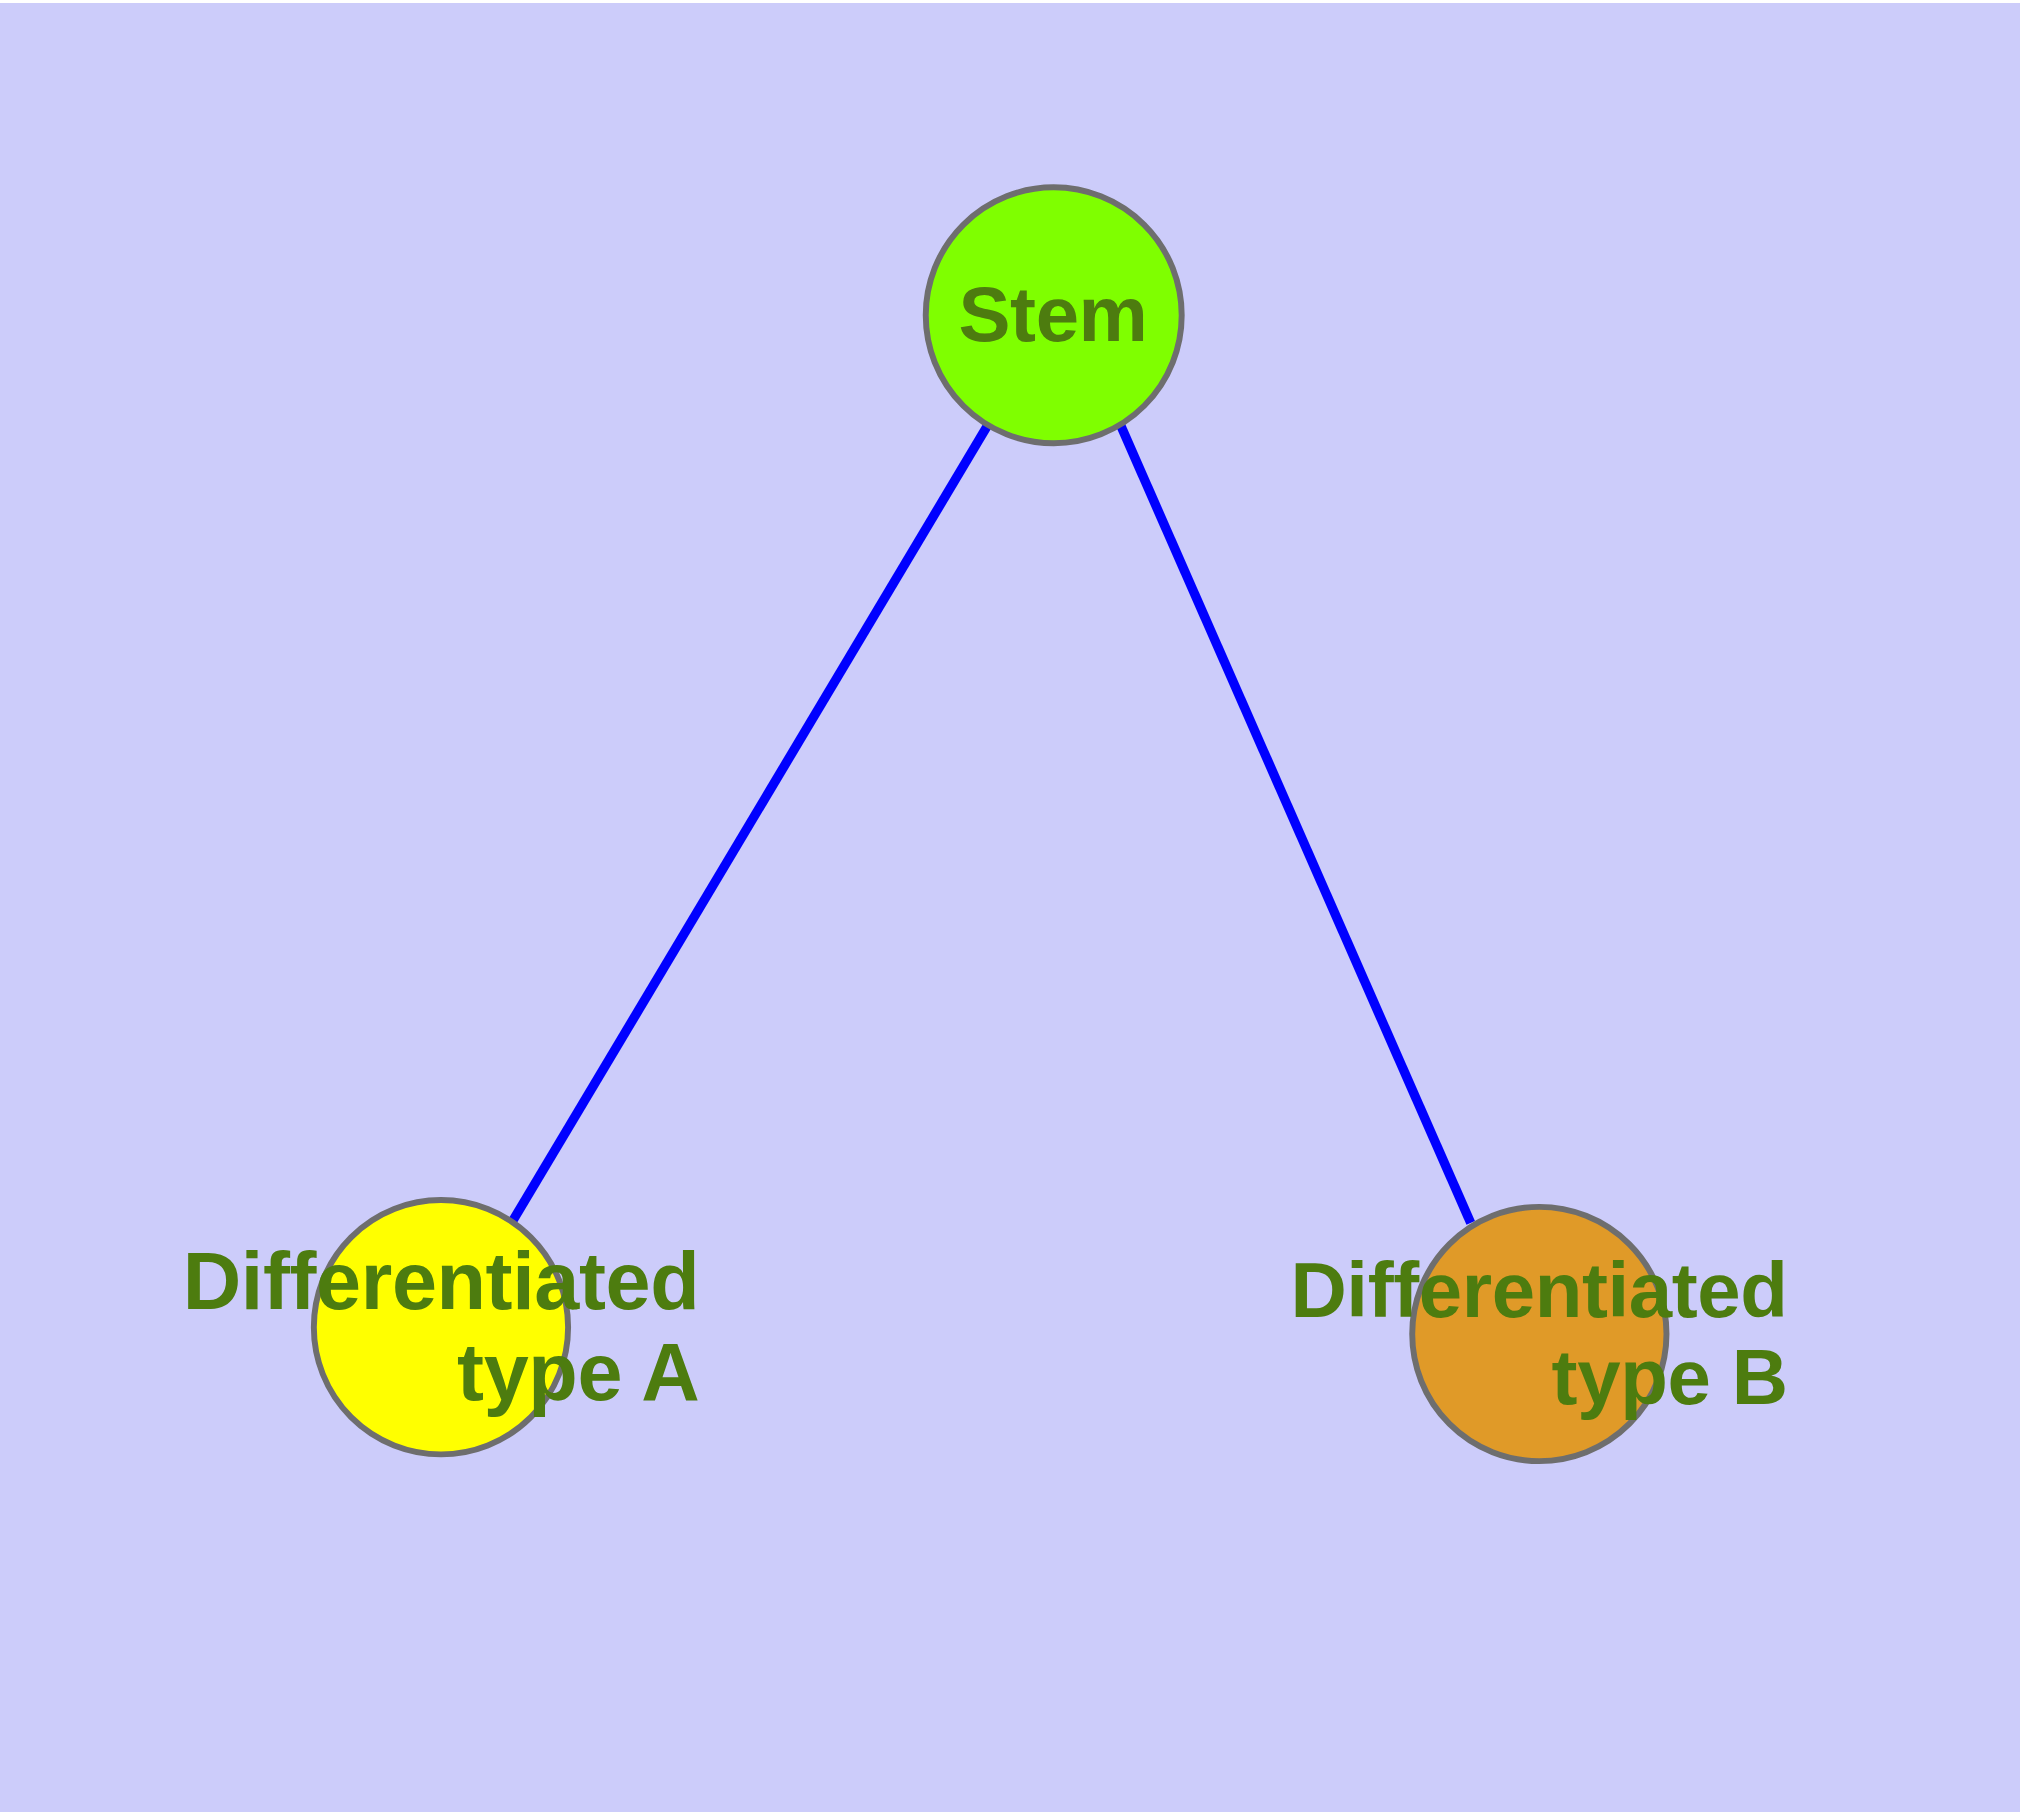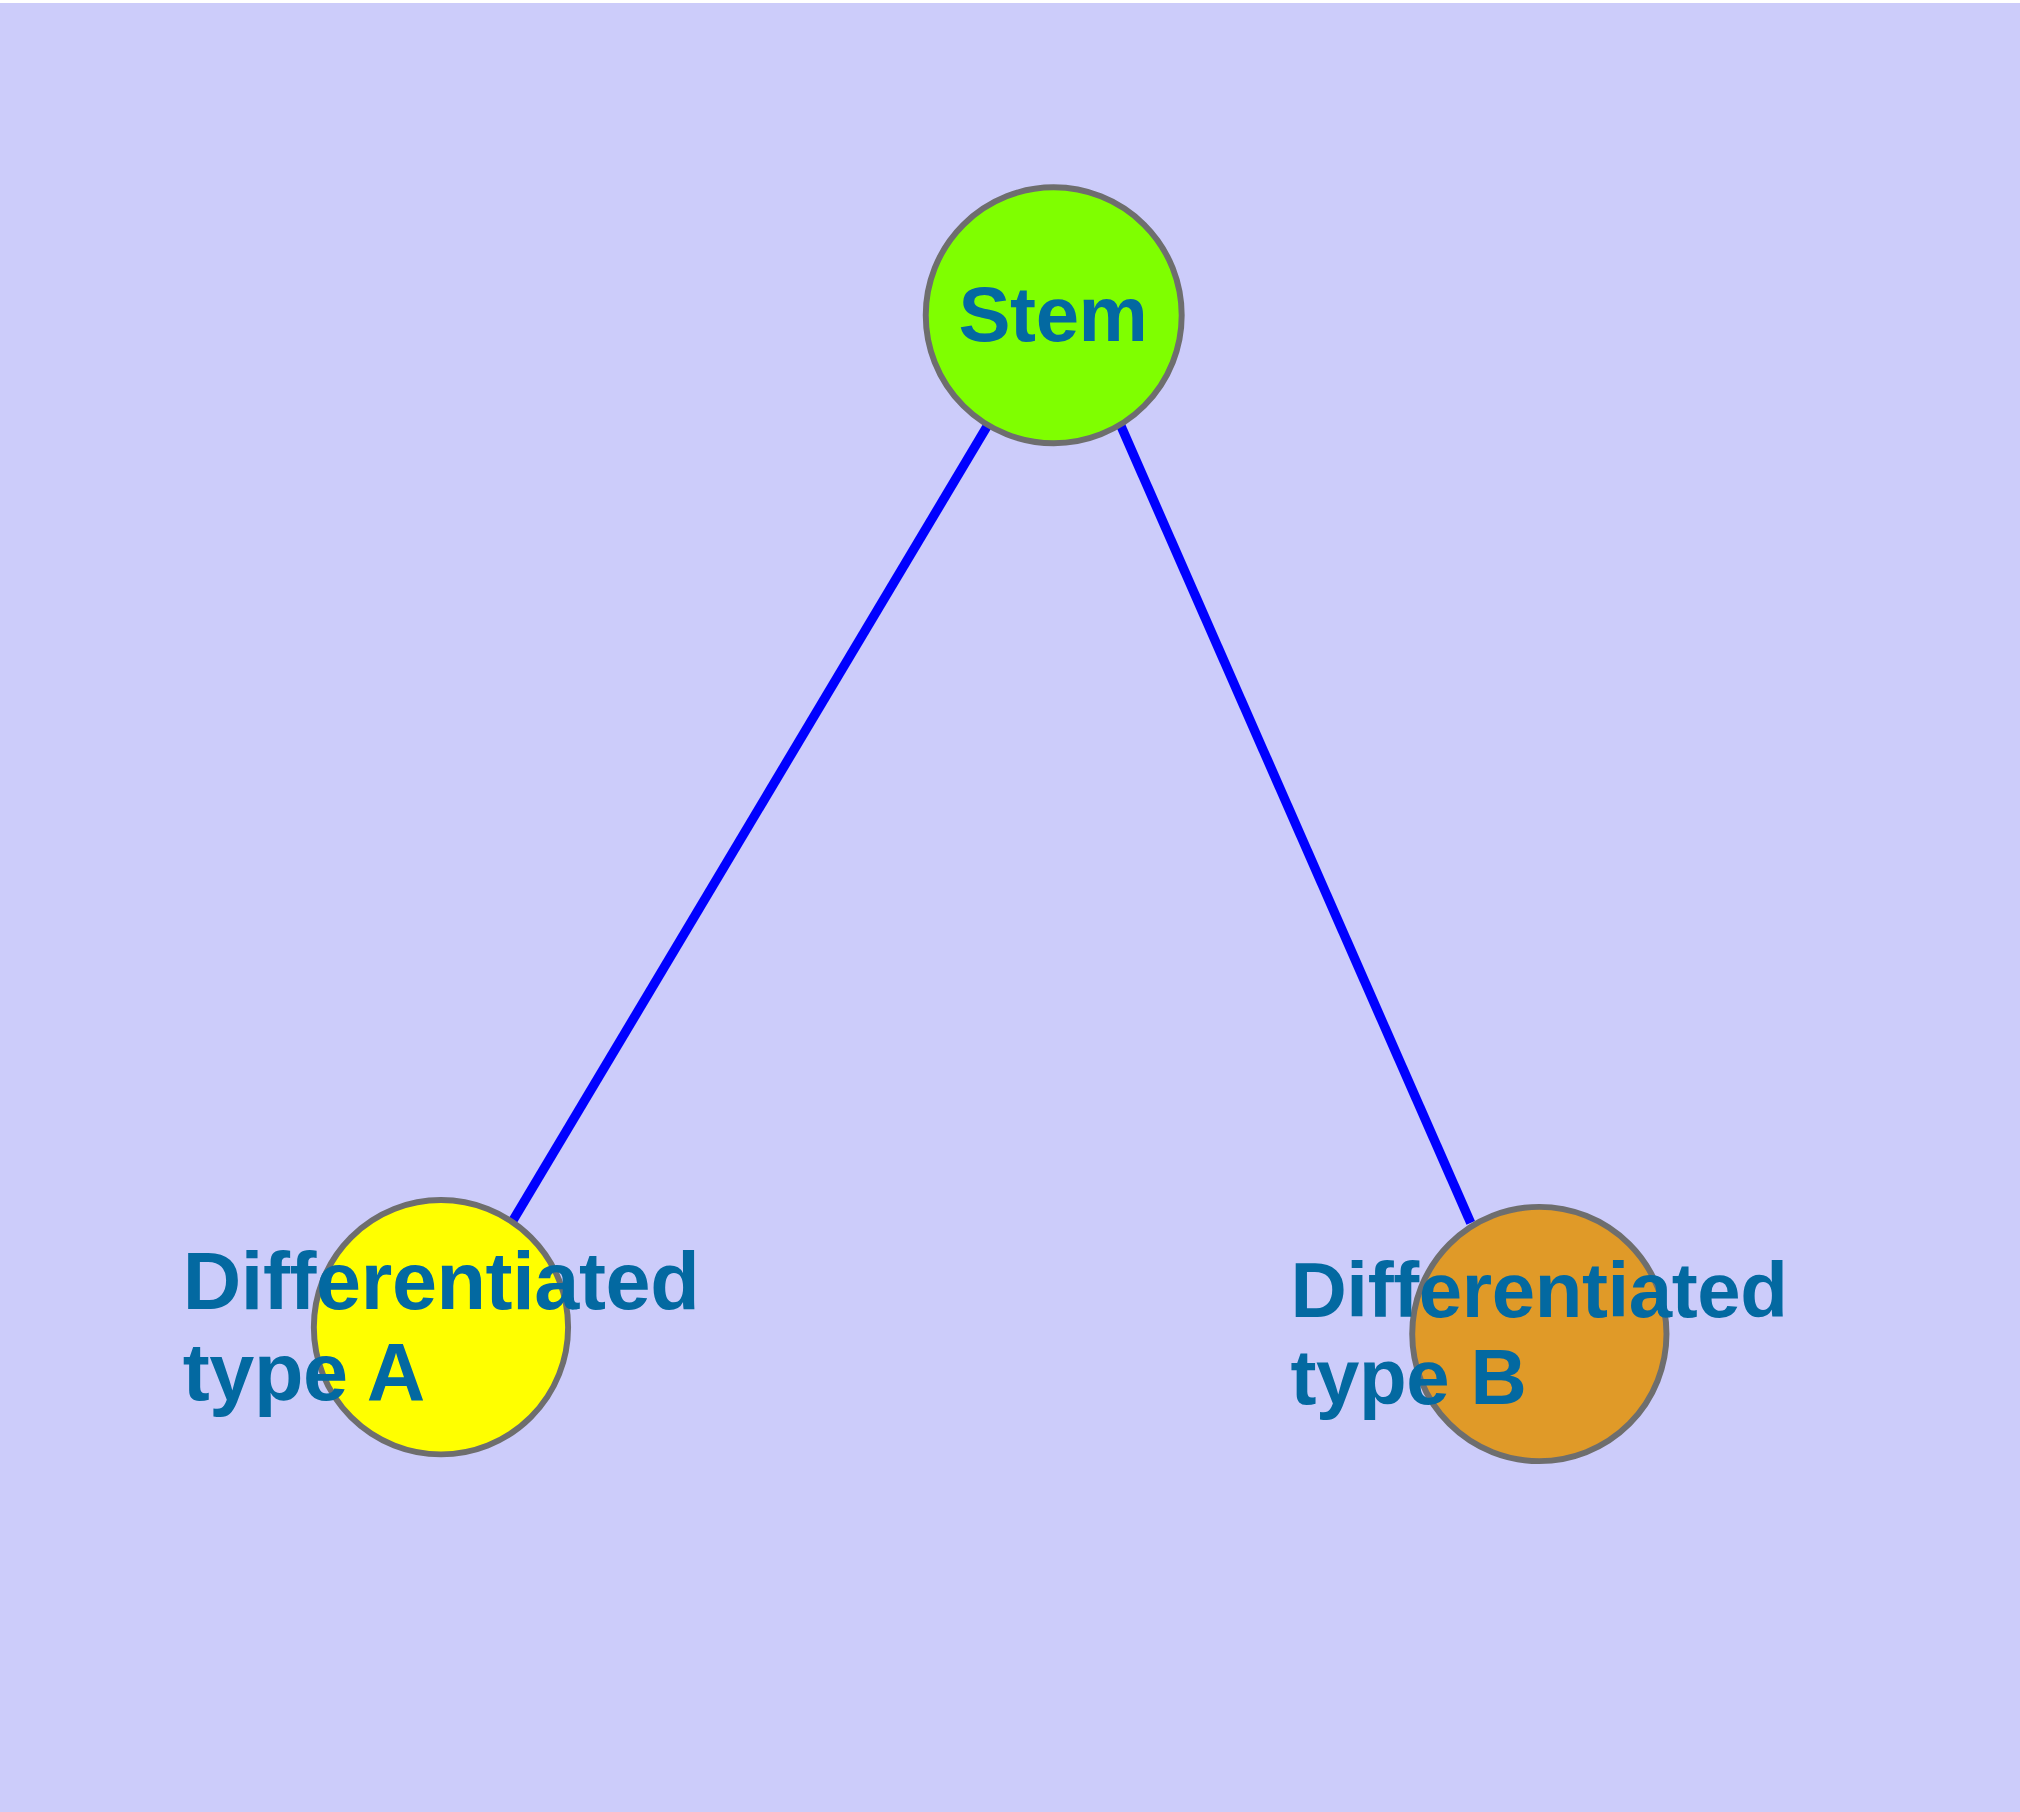--- a/index.html
+++ b/index.html
@@ -26,23 +26,23 @@
   }
   #graph-svg {
     position: absolute;
     left: 0;
     top: 0;
     width: 2021px;
     height: 1812px;
   }
   .node-label {
     position: absolute;
-    color: #0369a1;
+    color: #4d7c0f;
     font-weight: bold;
-    text-align: left;
+    text-align: right;
     white-space: pre;
     line-height: 1.12;
     letter-spacing: -0.4px;
     pointer-events: none;
     transform: translate(-50%, -50%);
   }
   .label-stem   { font-size: 78px; }
   .label-typea  { font-size: 81px; }
   .label-typeb  { font-size: 78px; }
 </style>

